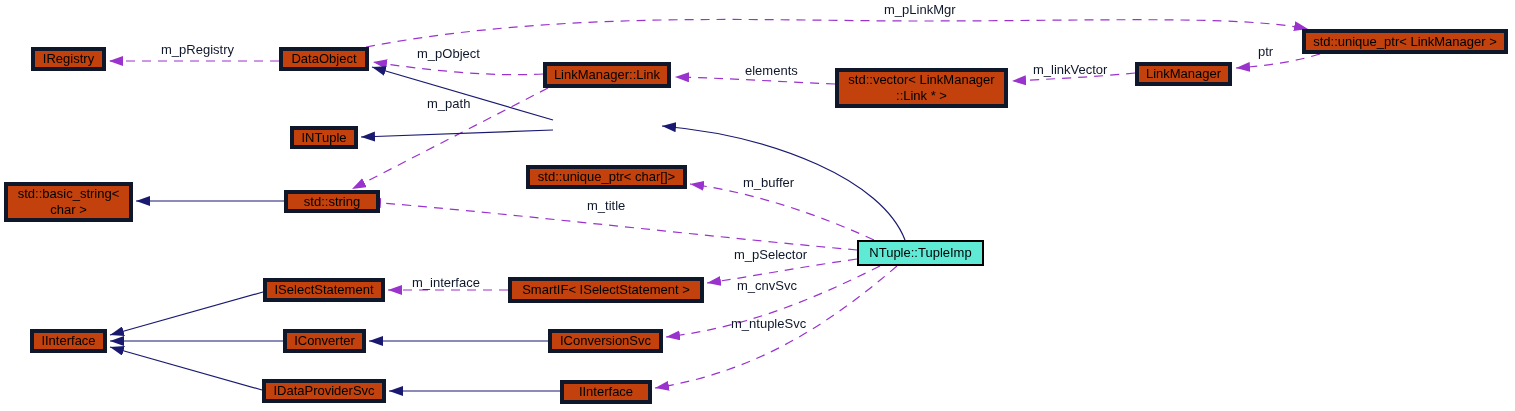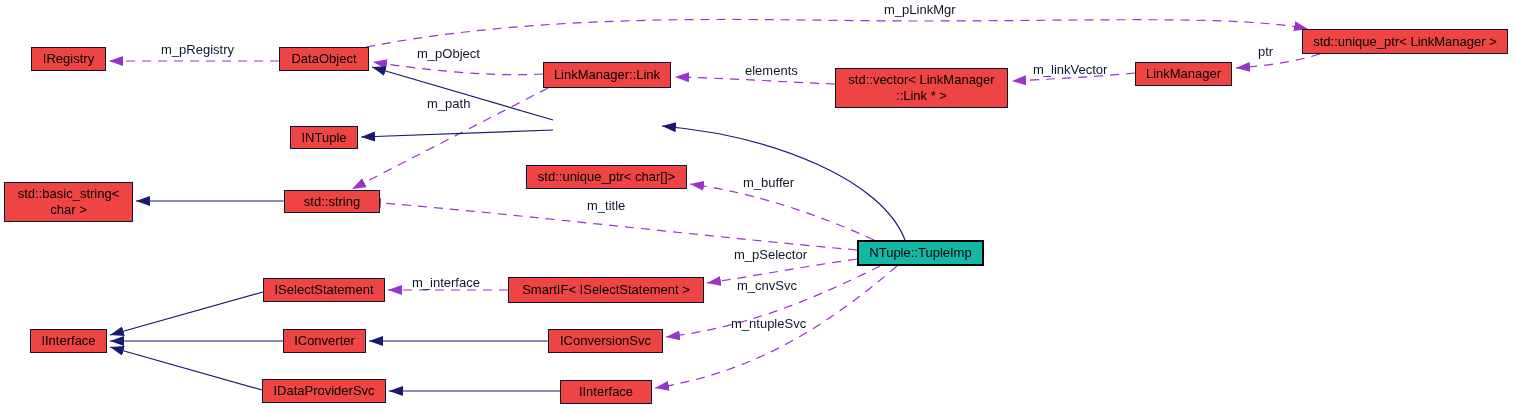--- a/index.html
+++ b/index.html
@@ -7,30 +7,30 @@
     position:relative;
     width:1515px;height:411px;
     background:#ffffff;
     font-family:"Liberation Sans", sans-serif;
     overflow:hidden;
   }
   #edges{position:absolute;left:0;top:0;width:1515px;height:411px;}
   .node{
     position:absolute;
     box-sizing:border-box;
-    background:#ef4444;
-    border:1px solid #0f172a;
+    background:#c2410c;
+    border:4px solid #0f172a;
     display:flex;align-items:center;justify-content:center;
     text-align:center;
     font-size:13px;line-height:1.22;color:#000000;
     padding:0 3px;
     cursor:pointer;
   }
   .node.current{
-    background:#14b8a6;
+    background:#5eead4;
     border:2px solid #000000;
     cursor:default;
   }
   .elabel{
     position:absolute;
     font-size:13px;color:#0f172a;
     white-space:nowrap;
     line-height:14px;
   }
   .edge-usage{stroke:#9a32cd;stroke-width:1.2;fill:none;stroke-dasharray:9 7;}

